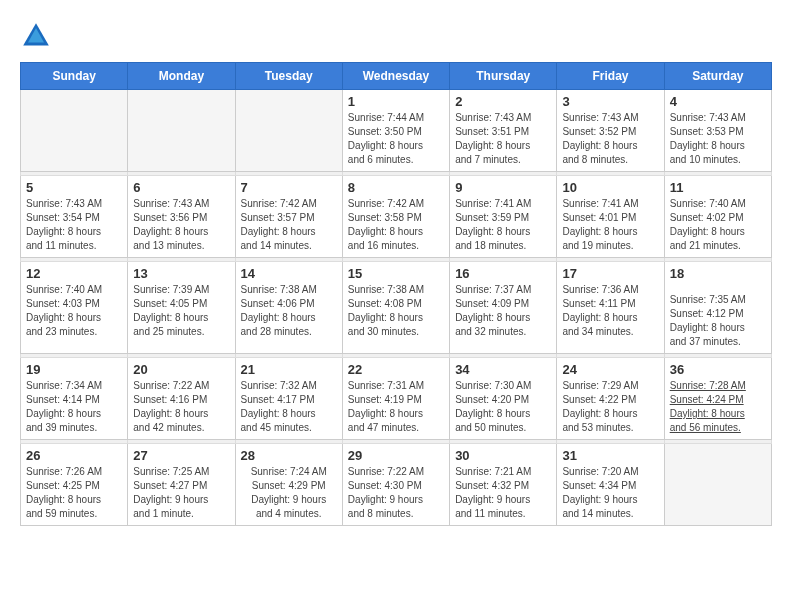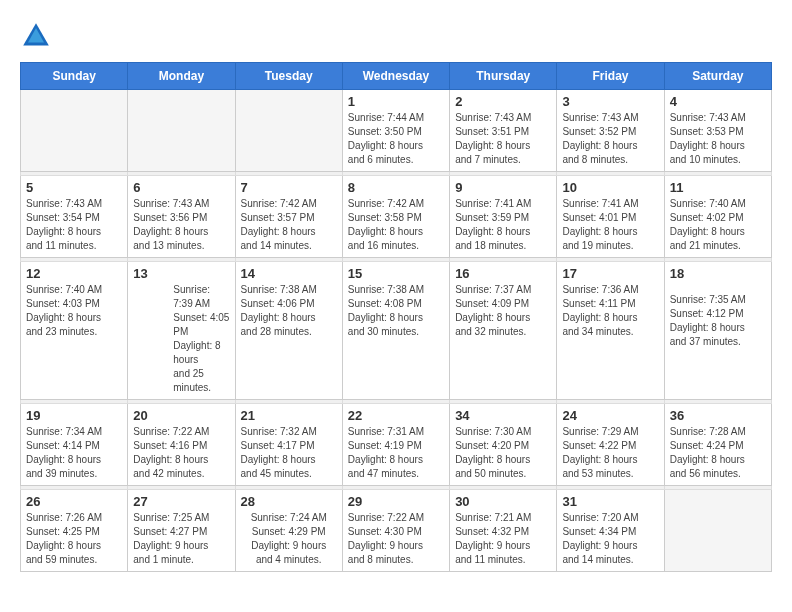--- a/index.html
+++ b/index.html
@@ -228,21 +228,21 @@
       <tr>
         <td>
           <span class="day-number">12</span>
           <div class="day-info" style="white-space: pre-line;">Sunrise: 7:40 AM
 Sunset: 4:03 PM
 Daylight: 8 hours
 and 23 minutes.</div>
         </td>
         <td>
           <span class="day-number">13</span>
-          <div class="day-info" style="white-space: pre-line; margin-left: 40px;">Sunrise: 7:39 AM
+          <div class="day-info" style="white-space: pre-line;">Sunrise: 7:39 AM
 Sunset: 4:05 PM
 Daylight: 8 hours
 and 25 minutes.</div>
         </td>
         <td>
           <span class="day-number">14</span>
           <div class="day-info" style="white-space: pre-line;">Sunrise: 7:38 AM
 Sunset: 4:06 PM
 Daylight: 8 hours
 and 28 minutes.</div>
@@ -323,21 +323,21 @@
         </td>
         <td>
           <span class="day-number">24</span>
           <div class="day-info" style="white-space: pre-line;">Sunrise: 7:29 AM
 Sunset: 4:22 PM
 Daylight: 8 hours
 and 53 minutes.</div>
         </td>
         <td>
           <span class="day-number">36</span>
-          <div class="day-info" style="white-space: pre-line;">Sunrise: 7:28 AM
+          <div class="day-info" style="white-space: pre-line; text-decoration: underline;">Sunrise: 7:28 AM
 Sunset: 4:24 PM
 Daylight: 8 hours
 and 56 minutes.</div>
         </td>
       </tr>
       <tr class="row-divider">
         <td></td>
         <td></td>
         <td></td>
         <td></td>

